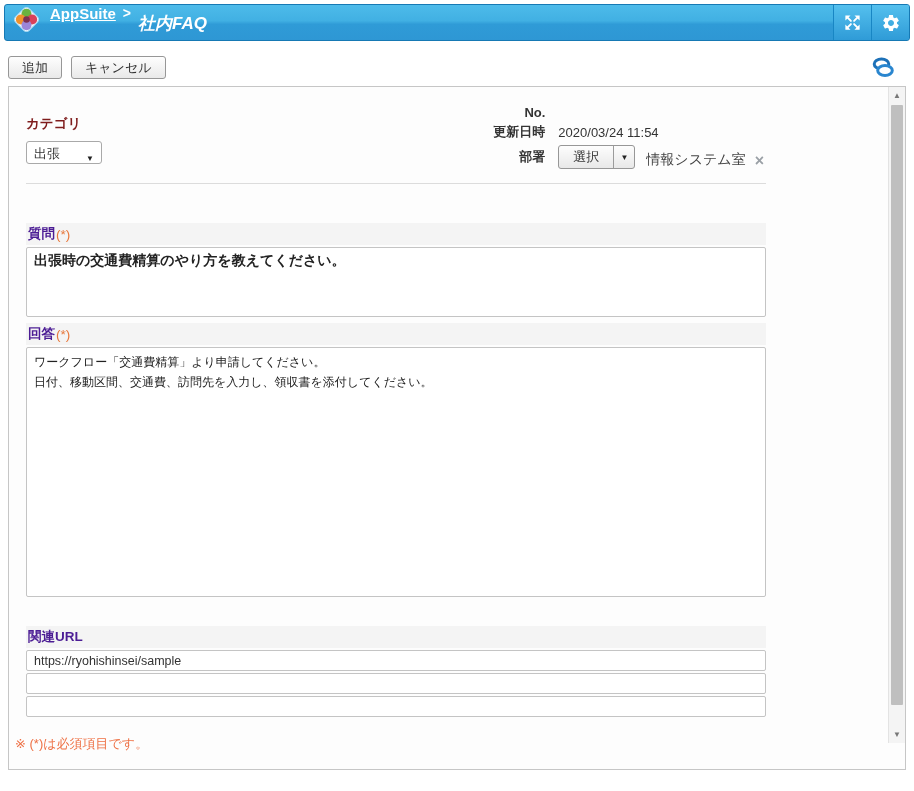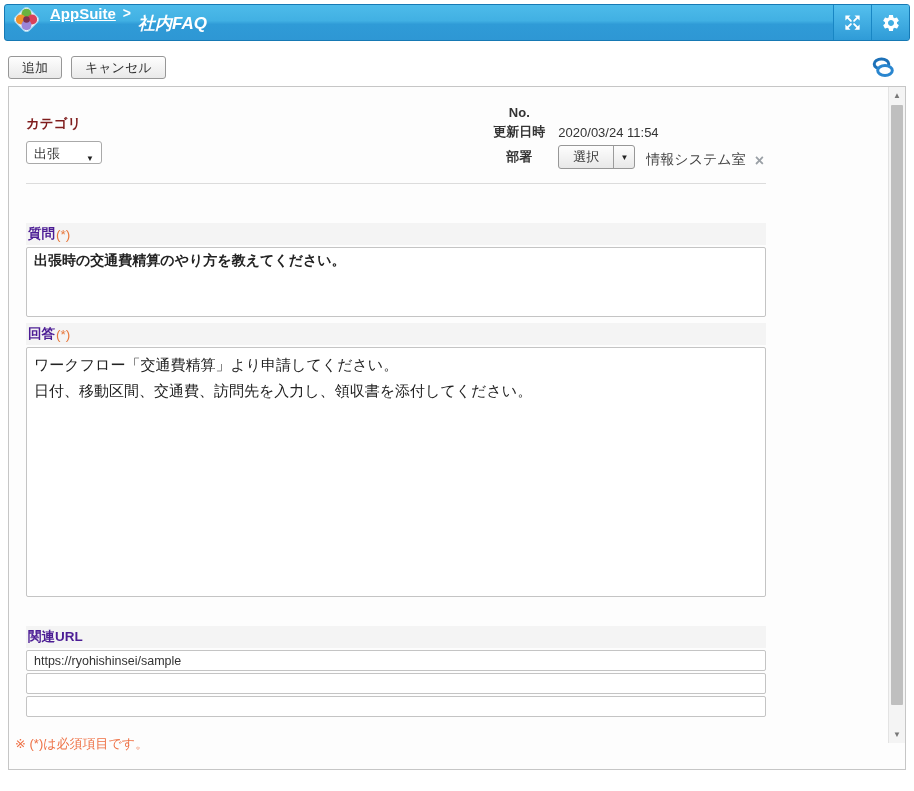--- a/index.html
+++ b/index.html
@@ -48,21 +48,21 @@
   .category-block { position:absolute; left:17px; top:28px; }
   .field-label { font-weight:bold; font-size:13.5px; color:#7f1d1d; }
   .select-box { margin-top:8px; width:76px; height:23px; background:#fff;
     border:1px solid #a9a9a9; border-radius:3px; display:flex; align-items:flex-end;
     padding:0 7px; font-size:13px; cursor:pointer; }
   .select-box .caret { margin-left:auto; font-size:8px; color:#222; }
 
   .meta-block { position:absolute; top:16px; right:141px; }
   .meta-table { border-collapse:collapse; }
   .meta-table td { padding:0; font-size:13px; vertical-align:middle; }
-  .meta-label { text-align:center; font-weight:bold; color:#333; padding-right:13px !important; }
+  .meta-label { text-align:right; font-weight:bold; color:#333; padding-right:13px !important; }
   .meta-row-no td { height:18px; }
   .meta-row-upd td { height:22px; }
   .meta-row-dept td { height:28px; }
   .dept-cell { display:flex; align-items:flex-end; }
   .split-btn { display:inline-flex; height:24px; border:1px solid #979797; border-radius:3px;
     background:linear-gradient(to bottom,#fdfdfd,#e8e8e8); cursor:pointer; overflow:hidden; }
   .split-main { padding:0 14px; font-size:13px; line-height:22px; color:#333; }
   .split-arrow { width:21px; border-left:1px solid #9b9b9b; display:flex; align-items:center;
     justify-content:center; font-size:8px; color:#222; }
   .dept-value { margin-left:11px; font-size:14px; color:#444; }
@@ -73,21 +73,21 @@
     border-top:1px solid #dcdcdc; }
 
   
   .section { position:absolute; left:17px; width:740px; }
   .sec-question { top:136px; } .sec-answer { top:236px; } .sec-url { top:539px; }
   .sec-head { height:22px; background:#f4f4f4; display:flex; align-items:center;
     padding-left:2px; font-size:13.5px; }
   .sec-head .lbl { font-weight:bold; color:#4c1d95; }
   .sec-head .req { color:#e8783c; margin-left:1px; }
   .ta { display:block; width:740px; border:1px solid #c4c4c4; border-radius:2px;
-    background:#fff; padding:4px 7px; font-family:inherit; font-size:15px; color:#222;
+    background:#fff; padding:4px 7px; font-family:inherit; font-size:12px; color:#222;
     resize:none; outline:none; margin-top:2px; }
   .ta-question { height:70px; font-weight:bold; font-size:14px; }
   .ta-answer { height:250px; line-height:1.7; }
   .url-input { display:block; width:740px; height:21px; border:1px solid #c4c4c4;
     border-radius:2px; background:#fff; padding:0 7px; font-family:inherit;
     font-size:12.5px; color:#333; outline:none; margin-top:2px; }
 
   .footer-note { position:absolute; left:6px; top:648px; font-size:13px; color:#ee7044; }
 </style>
 </head>

